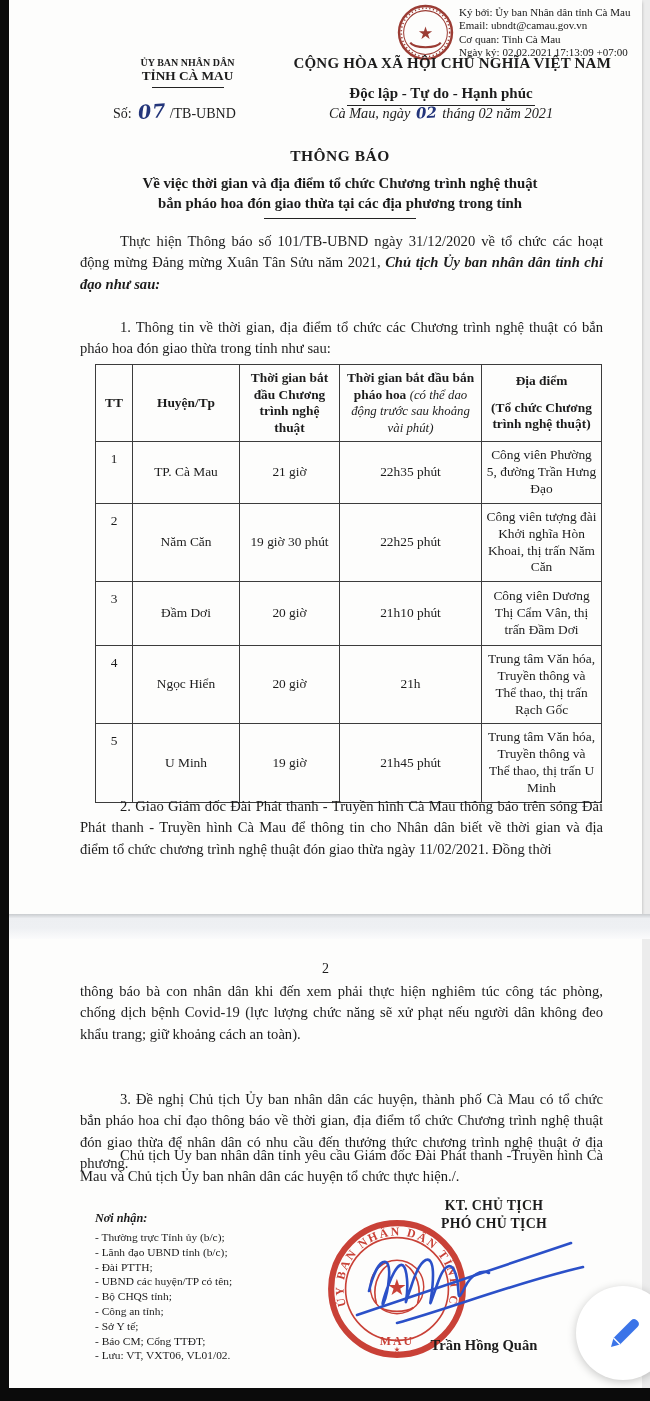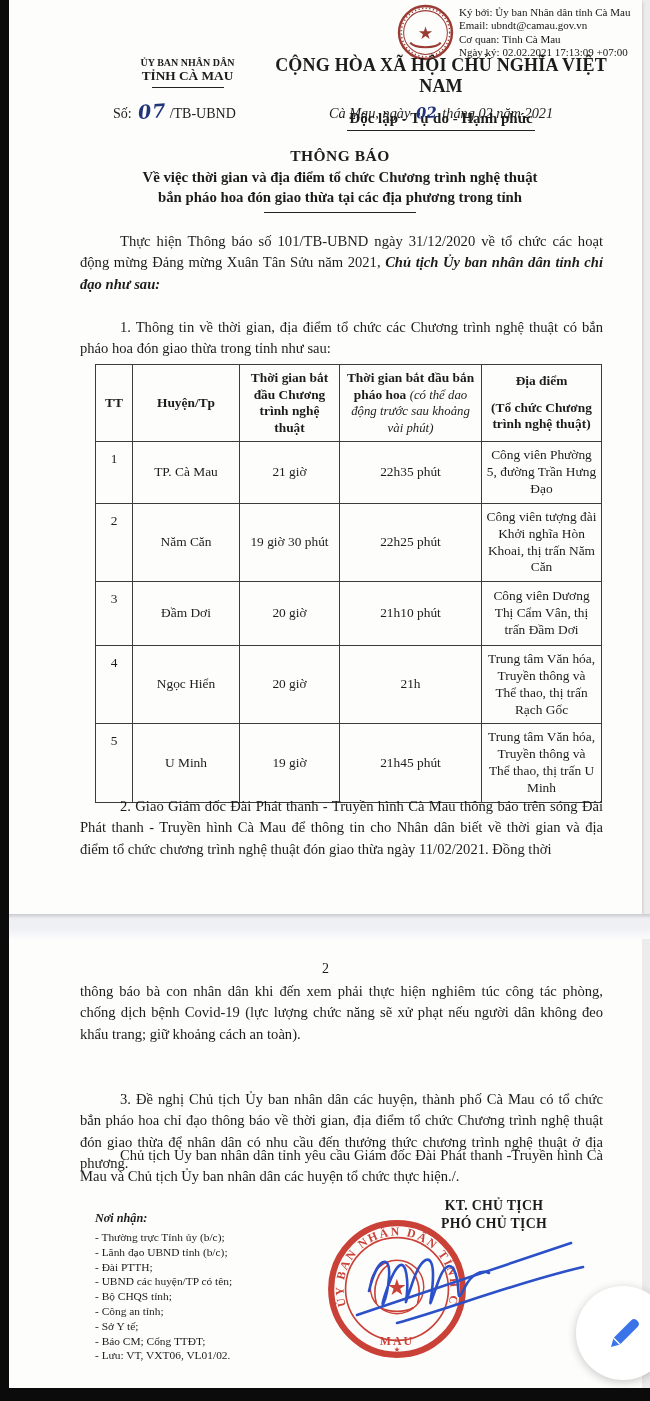--- a/index.html
+++ b/index.html
@@ -29,27 +29,27 @@
   .org-block { left:86px; top:57px; width:185px; }
   .org-block .l1 { font-size:10px; font-weight:bold; }
   .org-block .l2 { font-size:13.3px; font-weight:bold; }
   .rule { height:0; border-top:1.3px solid #222; margin:3px auto 0; }
   .org-rule { width:72px; }
   .so-line { left:104px; top:100px; font-size:14px; }
   .hand { font-family:"DejaVu Serif", serif; font-style:italic; color:#23357a; font-weight:bold; }
   .hand-so { font-size:19px; display:inline-block; transform:rotate(-4deg); letter-spacing:1px; padding:0 3px; }
   .hand-day { font-size:15px; display:inline-block; transform:rotate(-3deg); padding:0 2px; }
   .nat-block { left:262px; top:55px; width:340px; }
-  .nat-block .l1 { font-size:18px; font-weight:bold; letter-spacing:.2px; }
+  .nat-block .l1 { font-size:15px; font-weight:bold; letter-spacing:.2px;text-align:right; }
   .nat-block .l2 { font-size:15px; font-weight:bold; margin-top:13px; }
   .nat-rule { width:188px; }
   .date-line { left:262px; top:104px; width:340px; font-size:14.3px; font-style:italic; }
   .title-block { left:66px; top:147px; width:530px; }
   .title-block .t { font-size:15.5px; font-weight:bold; letter-spacing:.5px; }
-  .title-block .s { font-size:14.8px; font-weight:bold; line-height:20px; margin-top:2px; }
+  .title-block .s { font-size:14.8px; font-weight:bold; line-height:20px; margin-top:8px; }
   .title-rule { width:152px; border-top:1.5px solid #222; margin-top:5px; }
   .bodytxt { left:71px; width:523px; font-size:14.6px; line-height:21.4px; }
   .ind { text-indent:40px; }
   .p-intro { top:231px; }
   .p-item1 { top:317px; }
   .p-item2 { top:796px; }
 
   table.sched { position:absolute; left:86px; top:364px; width:506px; border-collapse:collapse; table-layout:fixed; }
   .sched th, .sched td { border:1.4px solid #3c3c3c; font-size:13.4px; padding:5px 4px; text-align:center; }
   .sched th { font-weight:bold; line-height:16.5px; vertical-align:middle; }
@@ -234,20 +234,21 @@
     </svg>
 
     <svg class="abs sigstroke-wrap" viewBox="0 0 256 104">
       <g fill="none" stroke="#2b50c8" stroke-width="2.6" stroke-linecap="round">
         <path d="M30,64 C38,30 52,26 50,50 C48,76 38,90 48,62 C58,34 66,30 68,52 C70,72 62,88 72,60 C82,28 94,24 94,48 C94,72 86,92 98,58 C106,34 114,34 118,52 C121,66 117,78 126,60 C132,48 142,42 150,46"></path>
         <path d="M18,88 L232,16"></path>
         <path d="M58,96 C110,82 175,56 244,40"></path>
       </g>
     </svg>
 
+    <div class="abs signer-name ctr">Trần Hồng Quân</div>
   </div>
 
   <button class="fab">
     <svg width="42" height="42" viewBox="0 0 42 42">
       <path d="M9,35 L11.5,26 L29,8.5 A4.6,4.6 0 0 1 35.5,15 L18,32.5 Z" fill="#3b74e8"></path>
       <path d="M11.5,26 L18,32.5" stroke="#ffffff" stroke-width="1.4"></path>
     </svg>
   </button>
 
   <div class="letterbox-left"></div>

